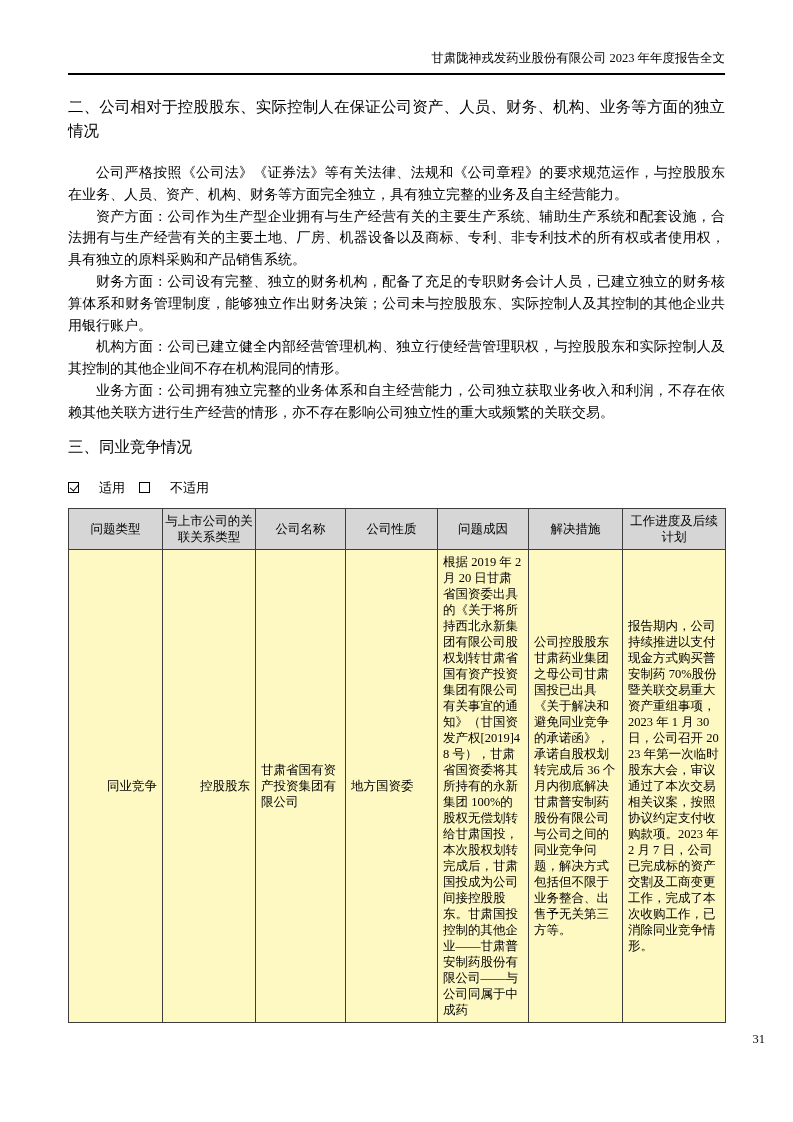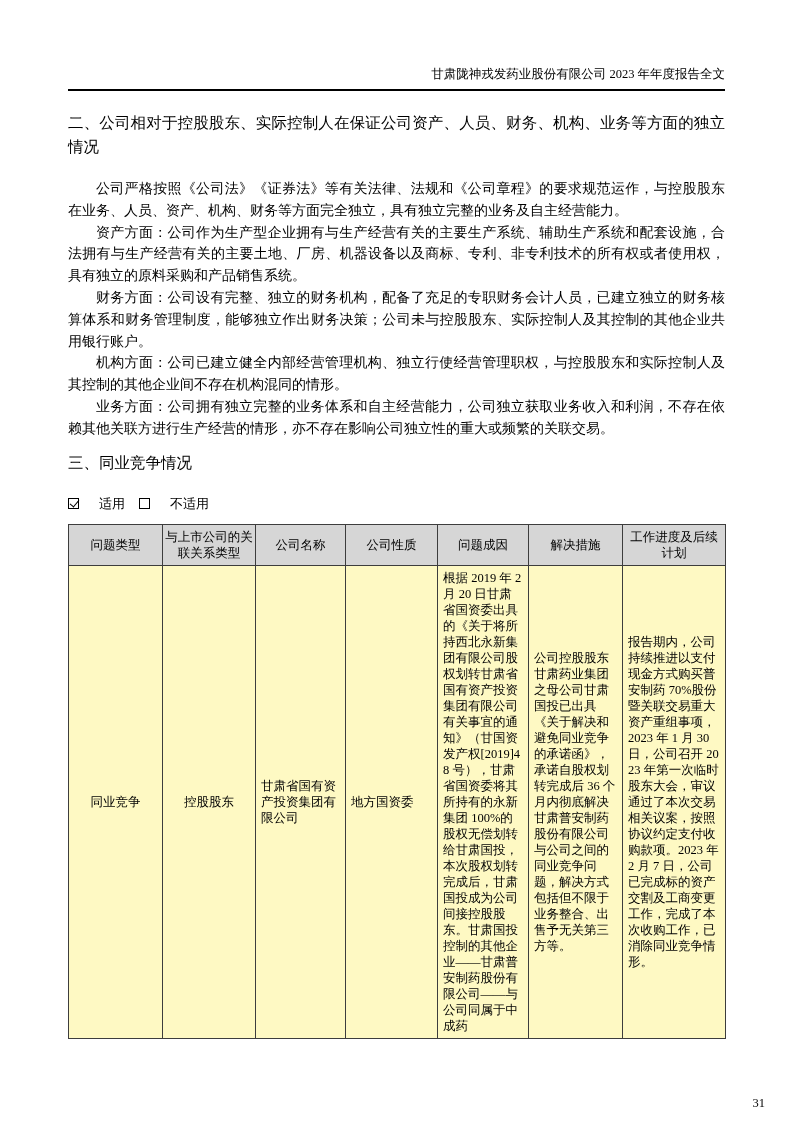--- a/index.html
+++ b/index.html
@@ -1,19 +1,19 @@
 <!DOCTYPE html>
 <html lang="zh"><head>
 <meta charset="utf-8">
 <style>
   html,body{margin:0;padding:0;background:#888;}
   .page{
     width:793px;height:1122px;background:#ffffff;margin:0 auto;
     position:relative;box-sizing:border-box;
-    padding:66px 68px 0 68px;
+    padding:50px 68px 0 68px;
     font-family:"Liberation Serif","DejaVu Serif",serif;
     color:#000;
   }
   .doc-header{
     text-align:right;font-size:12.5px;line-height:17px;
     padding-bottom:6px;border-bottom:2px solid #000;
   }
   .sec-heading{
     font-size:15.5px;font-weight:normal;line-height:24px;
     margin:20px 0 0 0;text-align:justify;
@@ -52,24 +52,24 @@
     word-break:break-all;
   }
   table.comp th{
     background:#d6d6d6;font-weight:normal;text-align:center;
     vertical-align:middle;line-height:16px;padding:4px 2px;height:37px;
   }
   table.comp td{
     vertical-align:middle;line-height:16px;padding:4px 5px;
     background:#fef9c3;
   }
-  td.c{text-align:center;font-family:Liberation Serif, serif;}
+  td.c{text-align:right;font-family:Liberation Serif, serif;}
   td.l{text-align:left;}
   .page-number{
-    position:absolute;right:28px;top:1096px;
+    position:absolute;right:28px;top:1032px;
     font-size:12.5px;
   }
 </style>
 </head>
 <body>
 
 <div class="page">
 
   <div class="doc-header">甘肃陇神戎发药业股份有限公司 2023 年年度报告全文</div>
 

